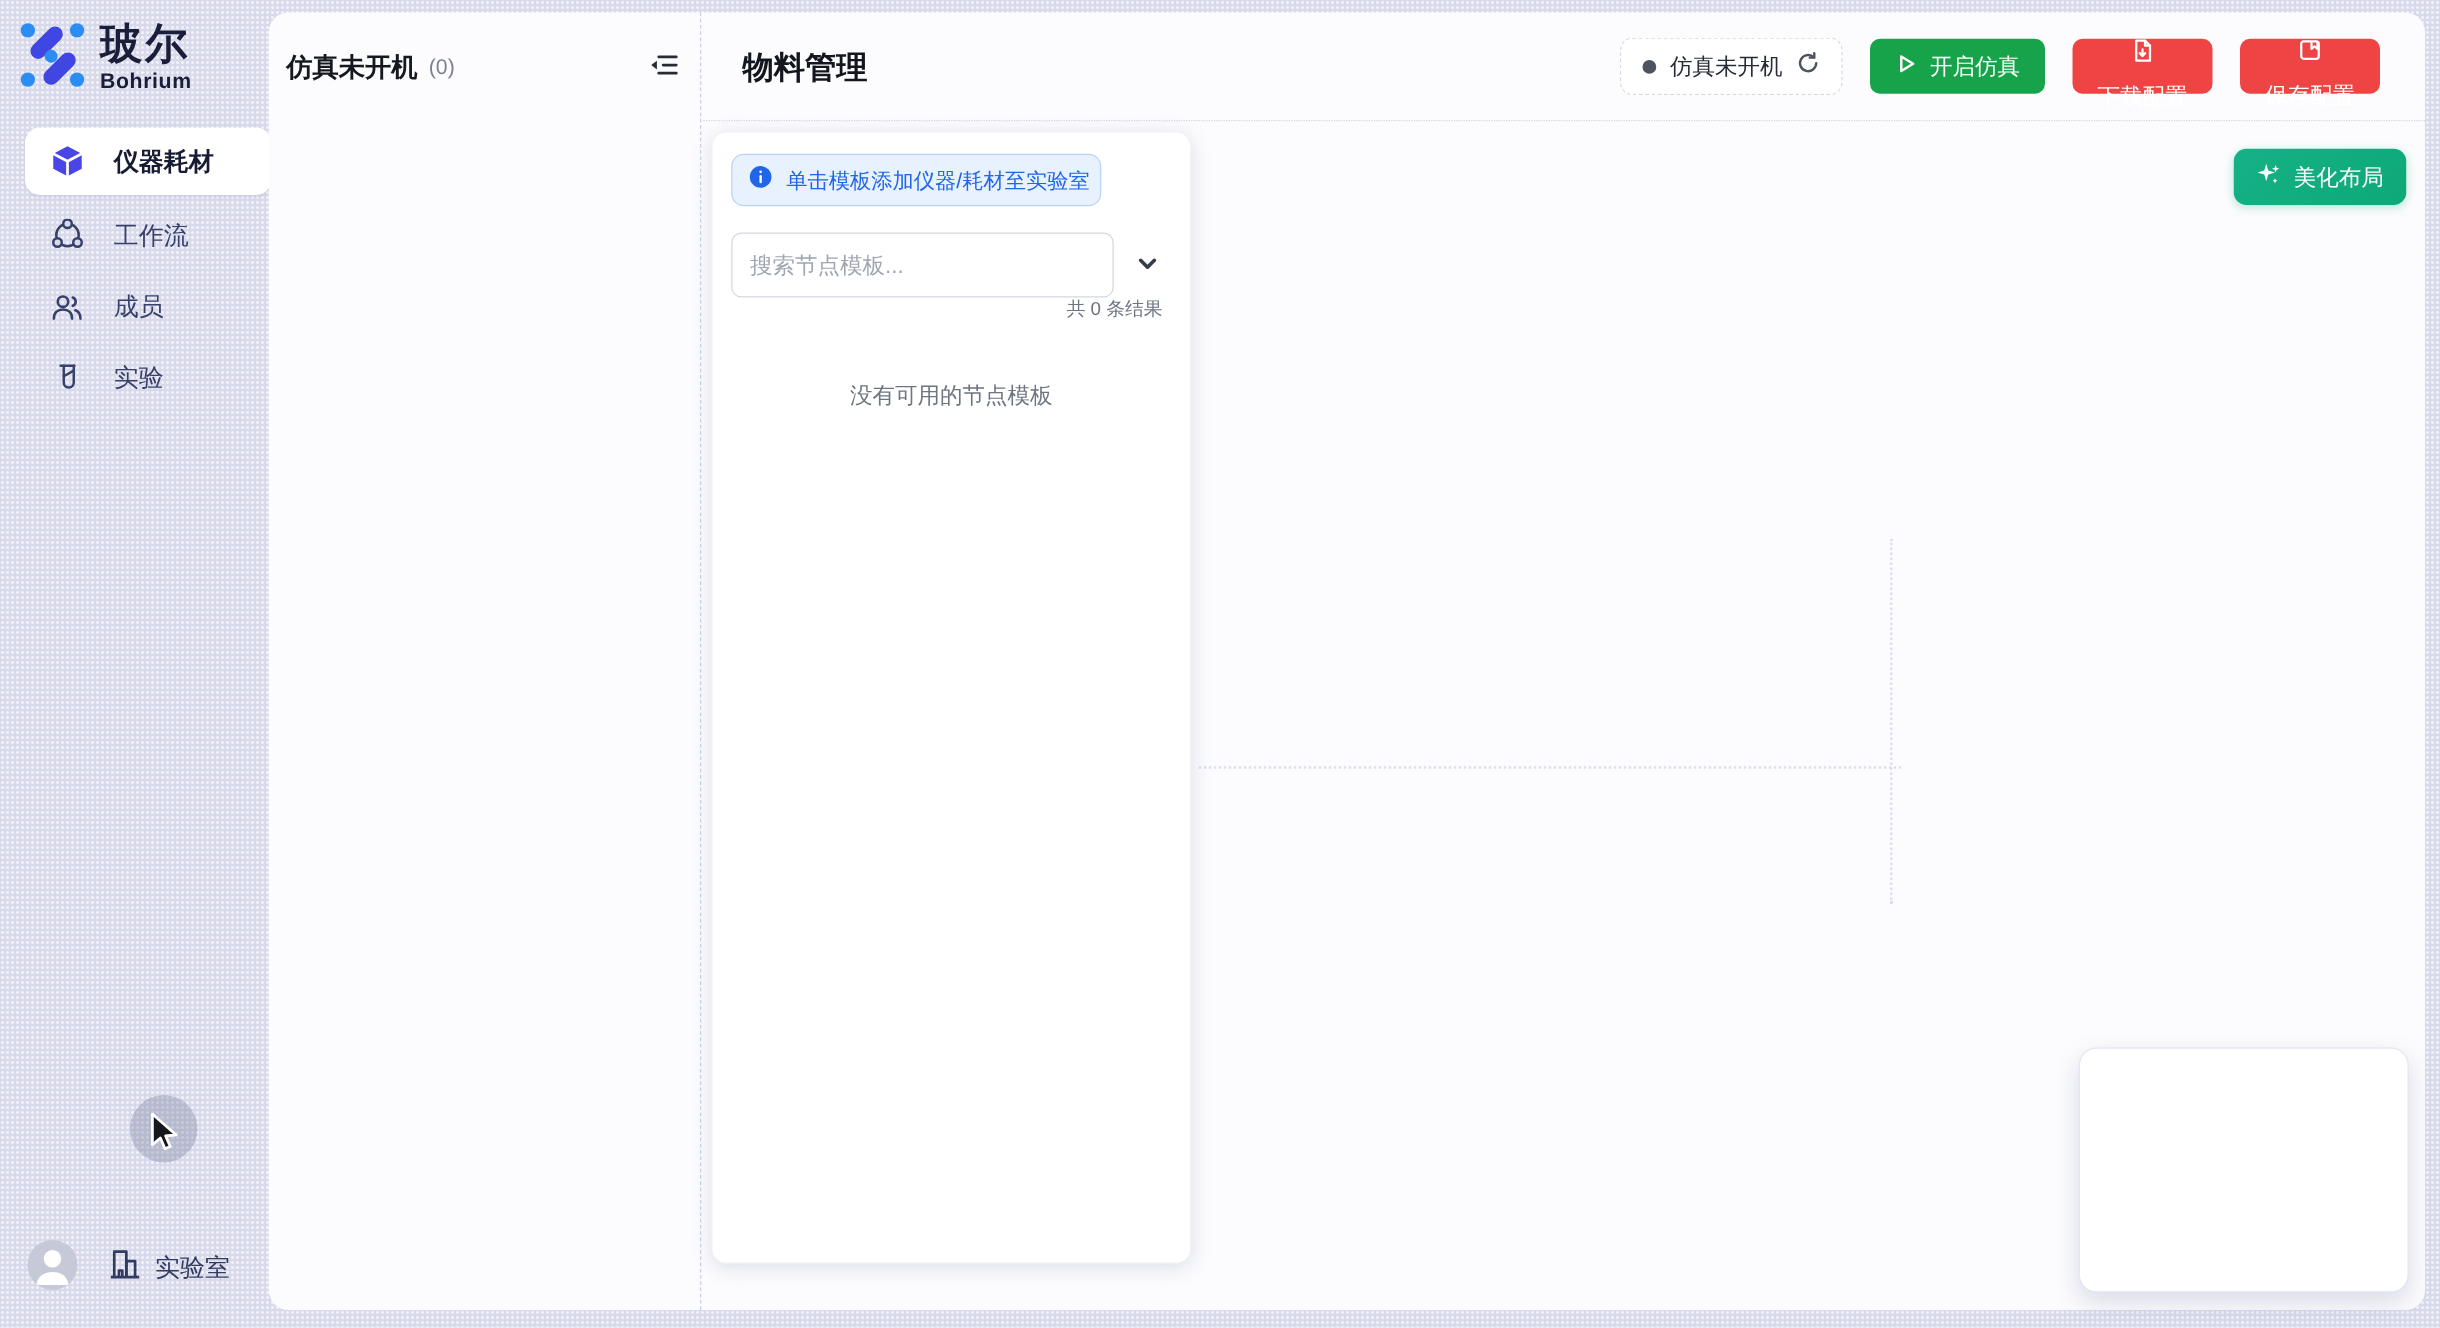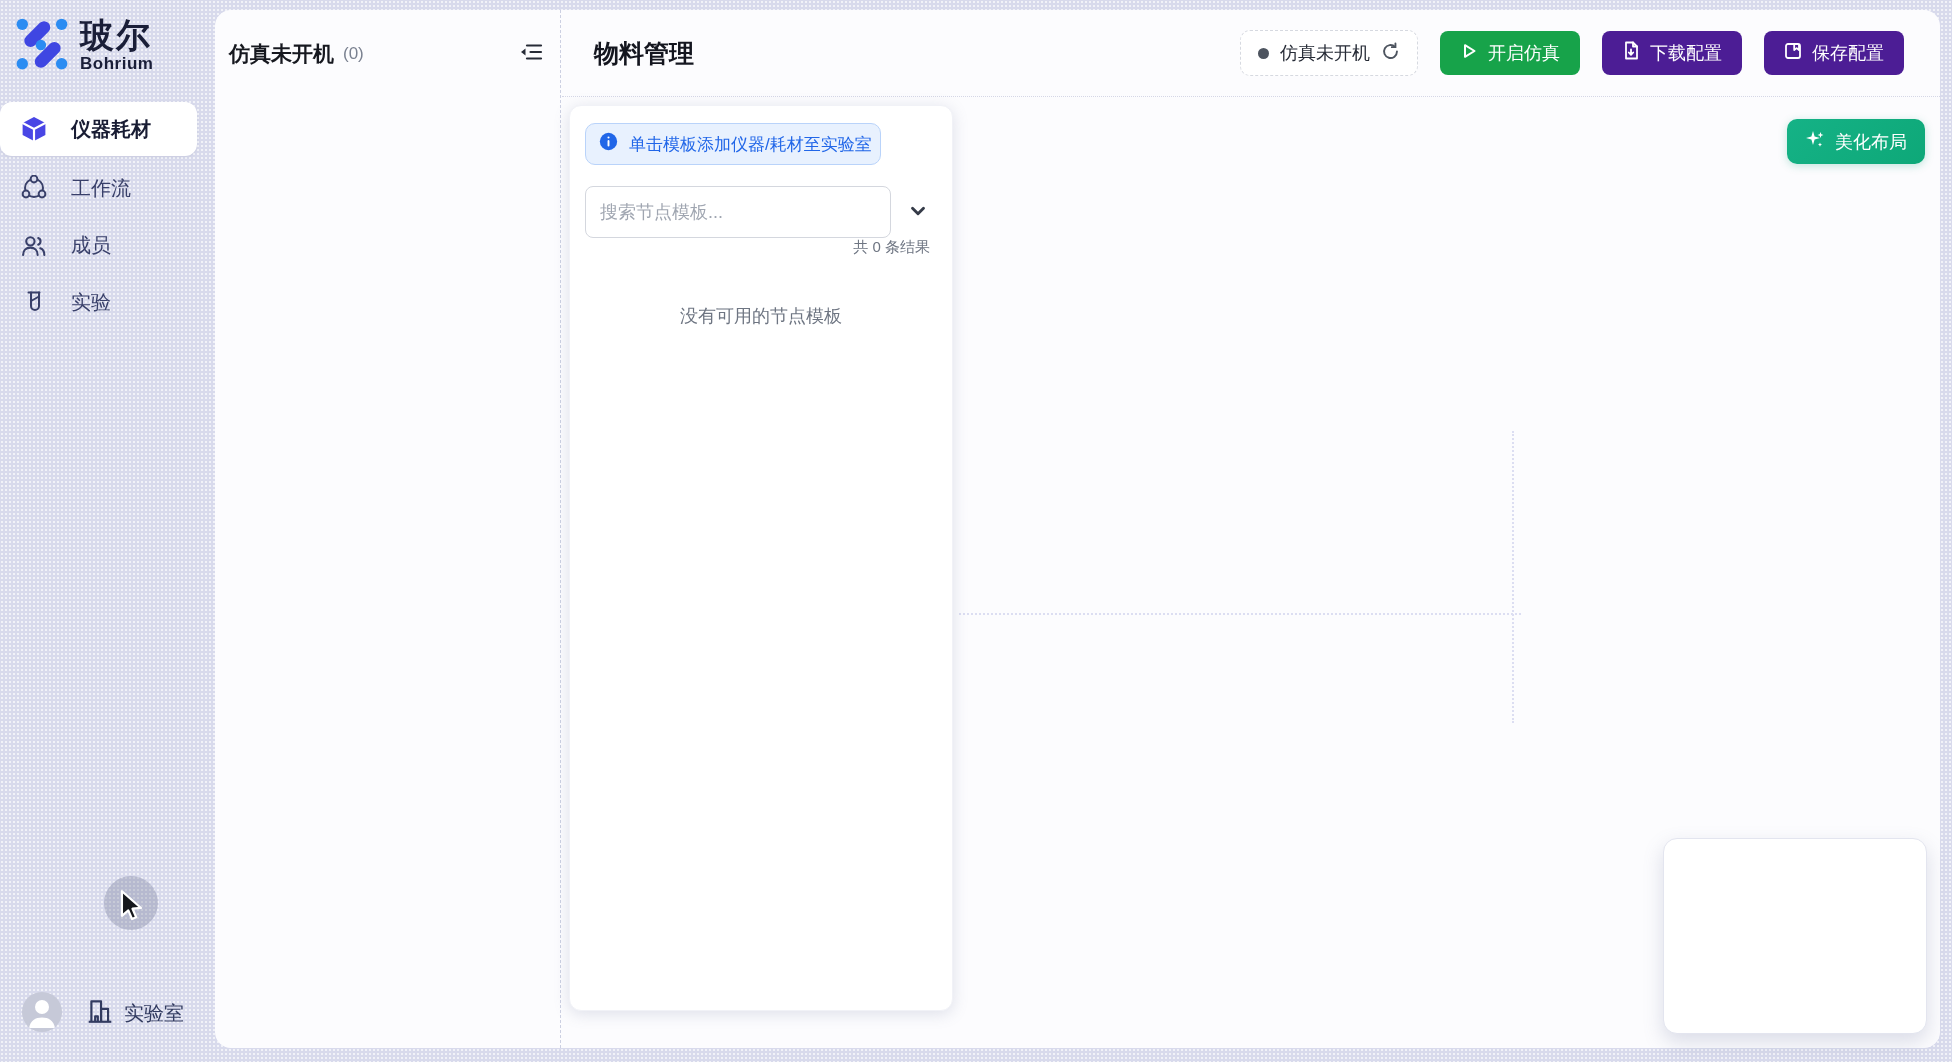--- a/index.html
+++ b/index.html
@@ -14,21 +14,21 @@
     background-color:#d8daec;
     background-image:radial-gradient(rgba(255,255,255,.65) 1px, transparent 1.3px);
     background-size:4px 4px;
   }
 
   
   .sidebar { position:absolute; left:0; top:0; width:215px; height:1062px; }
   .brand { position:absolute; left:14px; top:15px; display:flex; align-items:center; gap:8px; cursor:pointer; }
   .brand-name { font-size:34px; font-weight:700; color:#1a1e38; line-height:1.05; letter-spacing:2px; }
   .brand-sub  { font-size:17px; font-weight:700; color:#1a1e38; letter-spacing:.5px; margin-top:1px; }
-  .nav { position:absolute; left:0; top:102px; width:197px; }
+  .nav { position:absolute; left:20px; top:102px; width:197px; }
   .nav-item {
     display:flex; align-items:center; gap:24px;
     height:44px; margin-bottom:13px; padding-left:20px;
     border-radius:12px; cursor:pointer;
     font-size:20px; color:#39406a;
   }
   .nav-item.active {
     height:54px; margin-bottom:10px; background:#ffffff;
     color:#181c33; font-weight:700;
     box-shadow:0 1px 3px rgba(90,95,130,.12);
@@ -83,21 +83,21 @@
     border:1px dashed #d6d9e0; border-radius:10px; background:#fff; cursor:pointer;
   }
   .status-dot { width:11px; height:11px; border-radius:50%; background:#4d545f; }
   .status-text { font-size:18px; color:#262b36; }
   .btn {
     display:flex; align-items:center; gap:10px; height:44px; padding:0 20px;
     border:none; border-radius:8px; color:#fff; font-size:18px; cursor:pointer;
     font-family:inherit;
   }
   .btn-green { background:#17a34a; }
-  .btn-blue  { background:#4c1d95; }
+  .btn-blue  { background:#ef4444;flex-direction:column; }
 
   
   .canvas { position:absolute; left:0; top:88px; right:0; bottom:0; }
   .guide-v { position:absolute; left:950px; top:333px; height:292px; border-left:2px dotted #dcdef2; }
   .guide-h { position:absolute; left:397px; top:515px; width:562px; border-top:2px dotted #dcdef2; }
 
   .template-card {
     position:absolute; left:7px; top:7px; width:384px; height:906px;
     background:#fff; border:1px solid #f1f2f7; border-radius:12px;
     box-shadow:0 3px 16px rgba(100,108,150,.20); padding:17px 15px 0 15px;

